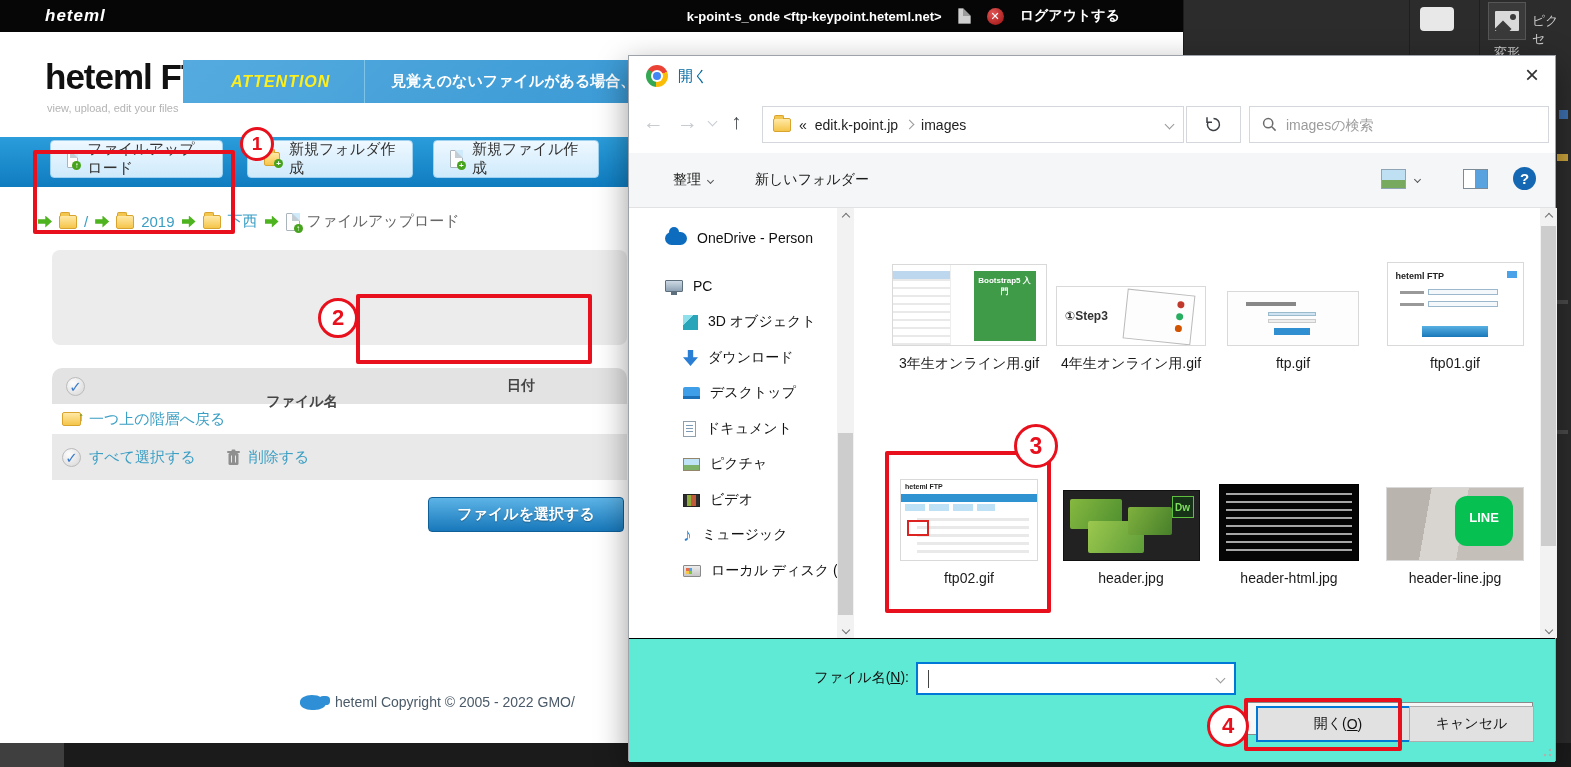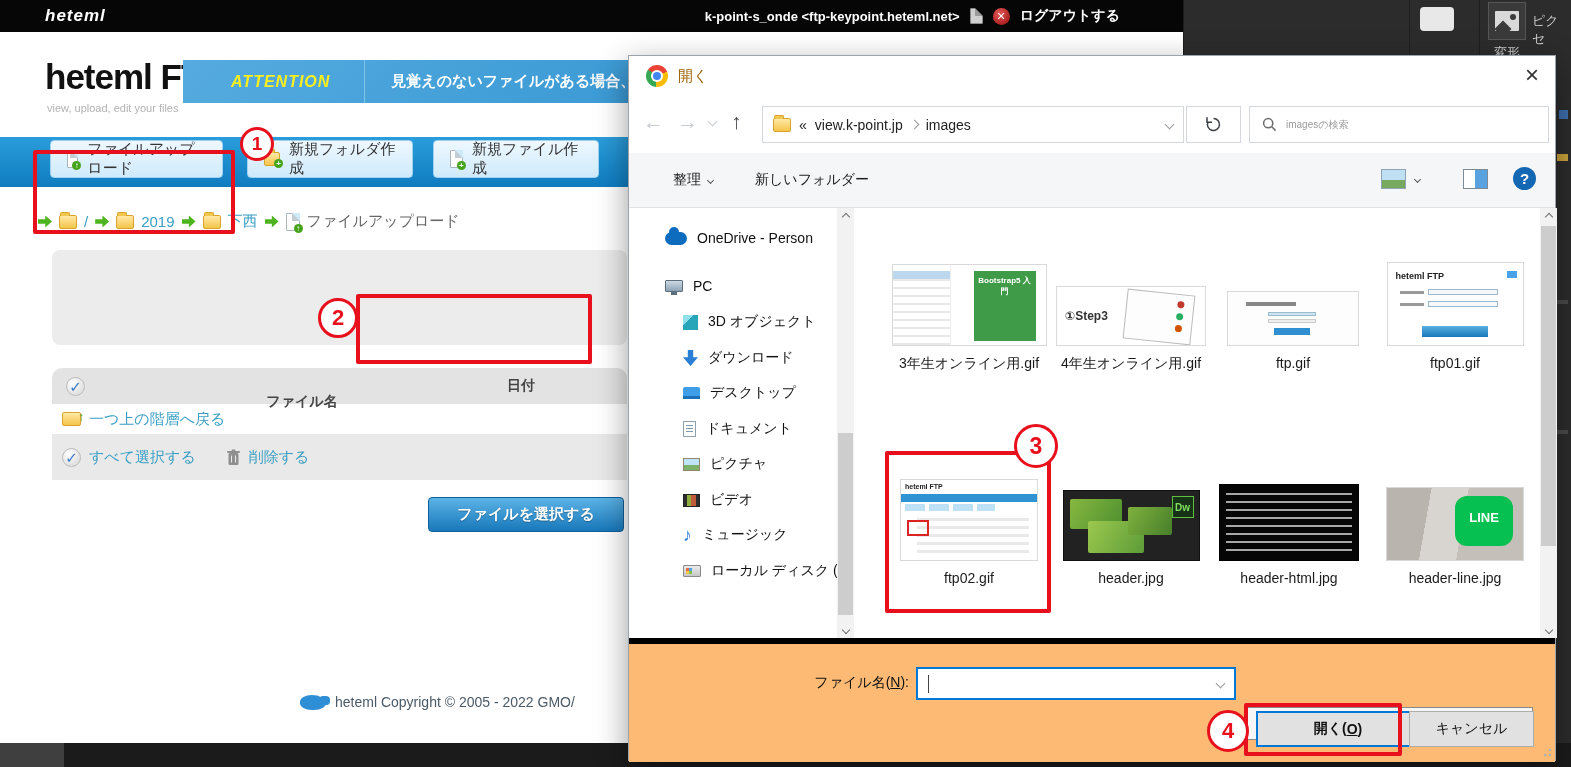--- a/index.html
+++ b/index.html
@@ -3,21 +3,21 @@
 <meta charset="utf-8">
 <style>
   * { margin:0; padding:0; box-sizing:border-box; }
   html,body { width:1571px; height:767px; overflow:hidden; }
   body { font-family:"Liberation Sans","DejaVu Sans",sans-serif; font-size:14px; color:#222; }
   .screen { position:relative; width:1571px; height:767px; background:#fff; overflow:hidden; }
 
   
   .topbar { position:absolute; left:0; top:0; width:1183px; height:32px; background:#060606; display:flex; align-items:center; }
   .logo { margin-left:45px; color:#fff; font-weight:bold; font-style:italic; font-size:17px; letter-spacing:1px; }
-  .topbar-right { position:absolute; right:63px; display:flex; align-items:center; gap:10px; }
+  .topbar-right { position:absolute; right:63px; display:flex; align-items:center; gap:16px; }
   .account { color:#fff; font-size:13px; font-weight:bold; }
   .page-ico { width:13px; height:16px; background:#cfcfcf; border:1px solid #8a8a8a; border-radius:1px; position:relative; }
   .page-ico::after { content:""; position:absolute; right:-1px; top:-1px; border:4px solid #060606; border-left-color:#9a9a9a; border-bottom-color:#9a9a9a; }
   .xcircle { width:17px; height:17px; border-radius:50%; background:radial-gradient(circle at 35% 30%, #e05555, #9e0f0f); color:#fff; font-size:11px; font-weight:bold; display:flex; align-items:center; justify-content:center; }
   .logout { color:#fff; font-size:14px; font-weight:bold; }
 
   
   .editor { position:absolute; left:1183px; top:0; width:388px; height:743px; background:#2c2c2c; border-left:1px solid #1c1c1c; }
   .editor .colsep { position:absolute; top:0; width:1px; height:90px; background:#1f1f1f; }
   .bubble { position:absolute; left:1420px; top:7px; width:34px; height:24px; background:#e8e8e8; border-radius:4px; }
@@ -78,35 +78,35 @@
   
   .step-circle { position:absolute; border:3px solid #e8101c; border-radius:50%; background:#fff; color:#e8101c; font-weight:bold; display:flex; align-items:center; justify-content:center; z-index:40; box-shadow:0 0 0 1px #fff inset; }
   .red-box { position:absolute; border:4px solid #e8101c; border-radius:2px; z-index:35; pointer-events:none; }
 
   
   .dialog { position:absolute; left:628px; top:55px; width:928px; height:706px; background:#fff; border:1px solid #9da3a9; box-shadow:0 10px 30px rgba(0,0,0,.4); z-index:20; }
   .dlg-title { position:absolute; left:0; top:0; width:100%; height:40px; background:#fff; display:flex; align-items:center; }
   .chrome-ico { margin-left:17px; width:22px; height:22px; border-radius:50%; background:conic-gradient(from -55deg,#ea4335 0 120deg,#fbbc05 120deg 240deg,#34a853 240deg 360deg); position:relative; }
   .chrome-ico::before { content:""; position:absolute; left:5px; top:5px; width:12px; height:12px; border-radius:50%; background:#fff; }
   .chrome-ico::after { content:""; position:absolute; left:7px; top:7px; width:8px; height:8px; border-radius:50%; background:#4285f4; }
-  .dlg-title-text { margin-left:10px; font-size:15px; color:#a16207; }
+  .dlg-title-text { margin-left:10px; font-size:15px; color:#0369a1; }
   .dlg-close { position:absolute; right:16px; top:4px; font-size:24px; font-weight:300; color:#333; cursor:pointer; line-height:30px; }
 
   .navrow { position:absolute; left:0; top:40px; width:100%; height:57px; background:#fff; }
   .nav-arrow { position:absolute; top:14px; font-size:21px; color:#c7ccd1; }
   .nav-up { color:#43484d; }
   .chev { display:inline-block; width:7px; height:7px; border-right:1.6px solid #999; border-bottom:1.6px solid #999; }
   .chev-down { transform:rotate(45deg); }
   .chev-right { transform:rotate(-45deg); }
   .chev-up { transform:rotate(-135deg); }
   .addressbar { position:absolute; left:133px; top:10px; width:422px; height:37px; border:1px solid #d4d8dc; background:#fff; display:flex; align-items:center; gap:8px; padding:0 10px; font-size:14px; }
   .addr-caret { margin-left:auto; }
   .refresh-btn { position:absolute; left:557px; top:10px; width:55px; height:37px; border:1px solid #d4d8dc; background:#fff; display:flex; align-items:center; justify-content:center; cursor:pointer; }
   .searchbox { position:absolute; left:620px; top:10px; width:300px; height:37px; border:1px solid #d4d8dc; background:#fff; display:flex; align-items:center; gap:9px; padding:0 12px; }
-  .searchbox input { border:none; outline:none; flex:1; font-size:10px; color:#a16207; font-family:inherit; background:transparent; }
+  .searchbox input { border:none; outline:none; flex:1; font-size:14px; color:#a16207; font-family:inherit; background:transparent; }
   .searchbox input::placeholder { color:#9b9b9b; }
 
   .dlg-toolbar { position:absolute; left:0; top:97px; width:100%; height:55px; background:#f5f6f7; border-bottom:1px solid #e2e2e2; }
   .org-item { position:absolute; top:18px; font-size:14px; color:#1a1a1a; cursor:pointer; display:flex; align-items:center; gap:7px; }
   .view-ico { position:absolute; width:25px; height:20px; border:1px solid #8fa4b5; background:linear-gradient(#bfe0f2 55%,#77a95f 55%); top:16px; cursor:pointer; }
   .pane-ico { position:absolute; width:25px; height:20px; border:1px solid #7c8b96; background:#fff; top:16px; cursor:pointer; }
   .pane-ico::after { content:""; position:absolute; right:0; top:0; width:12px; height:100%; background:#59a2e0; }
   .help-ico { position:absolute; width:23px; height:23px; border-radius:50%; background:#1467b3; color:#fff; font-weight:bold; font-size:15px; text-align:center; line-height:23px; top:14px; cursor:pointer; }
 
   .dlg-body { position:absolute; left:0; top:152px; width:100%; height:430px; background:#fff; }
@@ -174,30 +174,30 @@
   .th-dw .g2 { position:absolute; left:24px; top:30px; width:56px; height:32px; background:linear-gradient(120deg,#9cc84e,#5d9c38); border-radius:2px; }
   .th-dw .g3 { position:absolute; left:64px; top:16px; width:44px; height:28px; background:linear-gradient(120deg,#7fb13e,#477f2a); border-radius:2px; }
   .th-dw .dwbox { position:absolute; right:5px; top:5px; width:22px; height:22px; background:#173317; border:1px solid #5fbf3f; color:#7fe05f; font-size:10px; font-weight:bold; text-align:center; line-height:22px; }
   .th-code { width:140px; height:77px; background:#050505; border:1px solid #000; }
   .th-code .lines { position:absolute; left:6px; top:8px; width:126px; height:60px; background:repeating-linear-gradient(#cfcfcf 0 2px,transparent 2px 8px); opacity:.8; }
   .th-line { width:138px; height:74px; background:linear-gradient(100deg,#b9b4ae 0 30%,#d8d4cf 30% 55%,#c4bfb9 55%); }
   .th-line .lbub { position:absolute; right:10px; top:8px; width:58px; height:50px; background:#06c151; border-radius:12px; }
   .th-line .lbub::after { content:""; position:absolute; left:8px; bottom:-7px; border:8px solid transparent; border-top-color:#06c151; border-right-width:2px; }
   .th-line .ltxt { position:absolute; right:16px; top:22px; width:46px; text-align:center; color:#fff; font-weight:bold; font-size:13px; }
 
-  .dlg-footer { position:absolute; left:0; top:582px; width:100%; height:124px; background:#fdba74; border-top:6px solid #000000; }
+  .dlg-footer { position:absolute; left:0; top:582px; width:100%; height:124px; background:#5eead4; border-top:1px solid #000000; }
   .fn-label { position:absolute; left:60px; top:30px; width:220px; text-align:right; font-size:14px; color:#111; }
   .u { text-decoration:underline; }
   .fn-input { position:absolute; left:287px; top:23px; width:320px; height:33px; background:#fff; border:2px solid #0078d7; display:flex; align-items:center; padding:0 10px; }
   .fn-caret { width:1px; height:18px; background:#444; }
   .fn-input .chev { margin-left:auto; }
   .ft-select { position:absolute; left:617px; top:23px; width:287px; height:33px; background:#f6f6f6; border:1px solid #8a8a8a; display:flex; align-items:center; padding:0 16px; font-size:14px; color:#111; cursor:pointer;margin-top:40px; }
   .ft-select .chev { margin-left:auto; }
   .win-btn { position:absolute; top:67px; height:36px; background:#e1e1e1; font-size:14px; color:#111; display:flex; align-items:center; justify-content:center; cursor:pointer; }
-  .btn-open { left:627px; width:164px; border:2px solid #0078d7;font-weight:bold; }
+  .btn-open { left:627px; width:164px; border:2px solid #0078d7; }
   .btn-cancel { left:780px; width:125px; border:1px solid #adadad; }
   .grip { position:absolute; right:3px; bottom:3px; width:12px; height:12px; background:
     radial-gradient(circle at 10px 10px,#b0b0b0 1.4px,transparent 1.6px),
     radial-gradient(circle at 10px 5px,#b0b0b0 1.4px,transparent 1.6px),
     radial-gradient(circle at 5px 10px,#b0b0b0 1.4px,transparent 1.6px); }
 
   
   .bottombar { position:absolute; left:0; top:743px; width:1571px; height:24px; background:#1b1b1b; }
   .bottombar .seg { position:absolute; left:0; top:0; width:64px; height:24px; background:#3f3f3f; }
 </style>
@@ -333,21 +333,21 @@
 
     <div class="navrow">
       <span class="nav-arrow" style="left:14px">←</span>
       <span class="nav-arrow" style="left:48px">→</span>
       <span class="chev chev-down" style="position:absolute; left:80px; top:22px; border-color:#c7ccd1;"></span>
       <span class="nav-arrow nav-up" style="left:102px">↑</span>
 
       <div class="addressbar">
         <span class="mini-folder"></span>
         <span>«</span>
-        <span>view.k-point.jp</span>
+        <span>edit.k-point.jp</span>
         <span class="chev chev-right"></span>
         <span>images</span>
         <span class="chev chev-down addr-caret"></span>
       </div>
       <div class="refresh-btn">
         <svg width="17" height="17" viewBox="0 0 17 17">
             <path d="M8.5 2.5 a6 6 0 1 1 -5.6 3.8" fill="none" stroke="#3a3f44" stroke-width="1.5"></path>
             <path d="M2 1.2 v5 h5" fill="none" stroke="#3a3f44" stroke-width="1.5"></path>
           </svg>
       </div>

